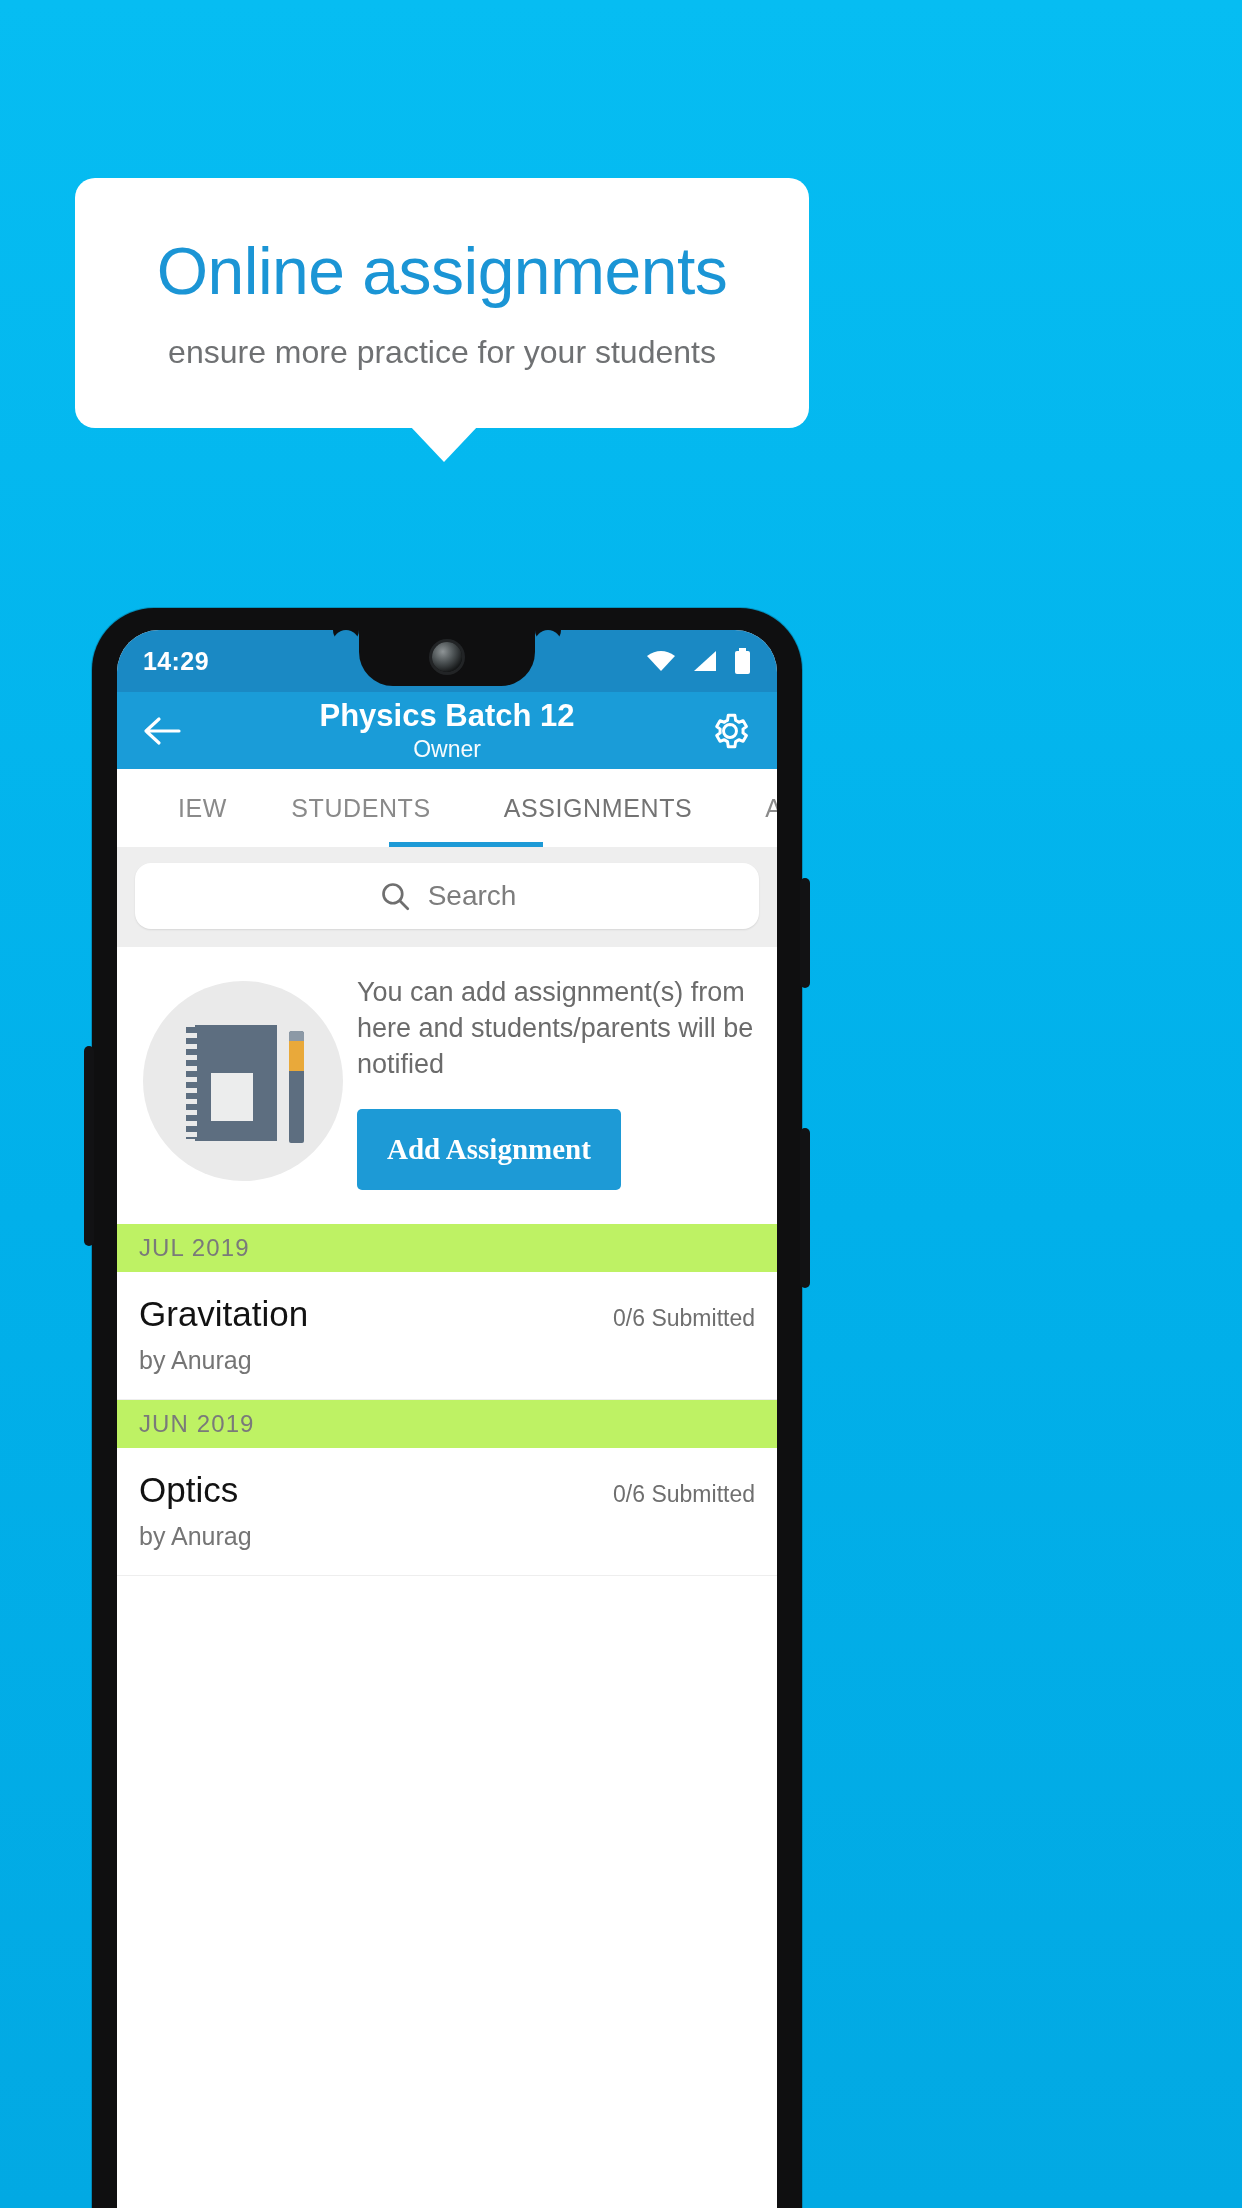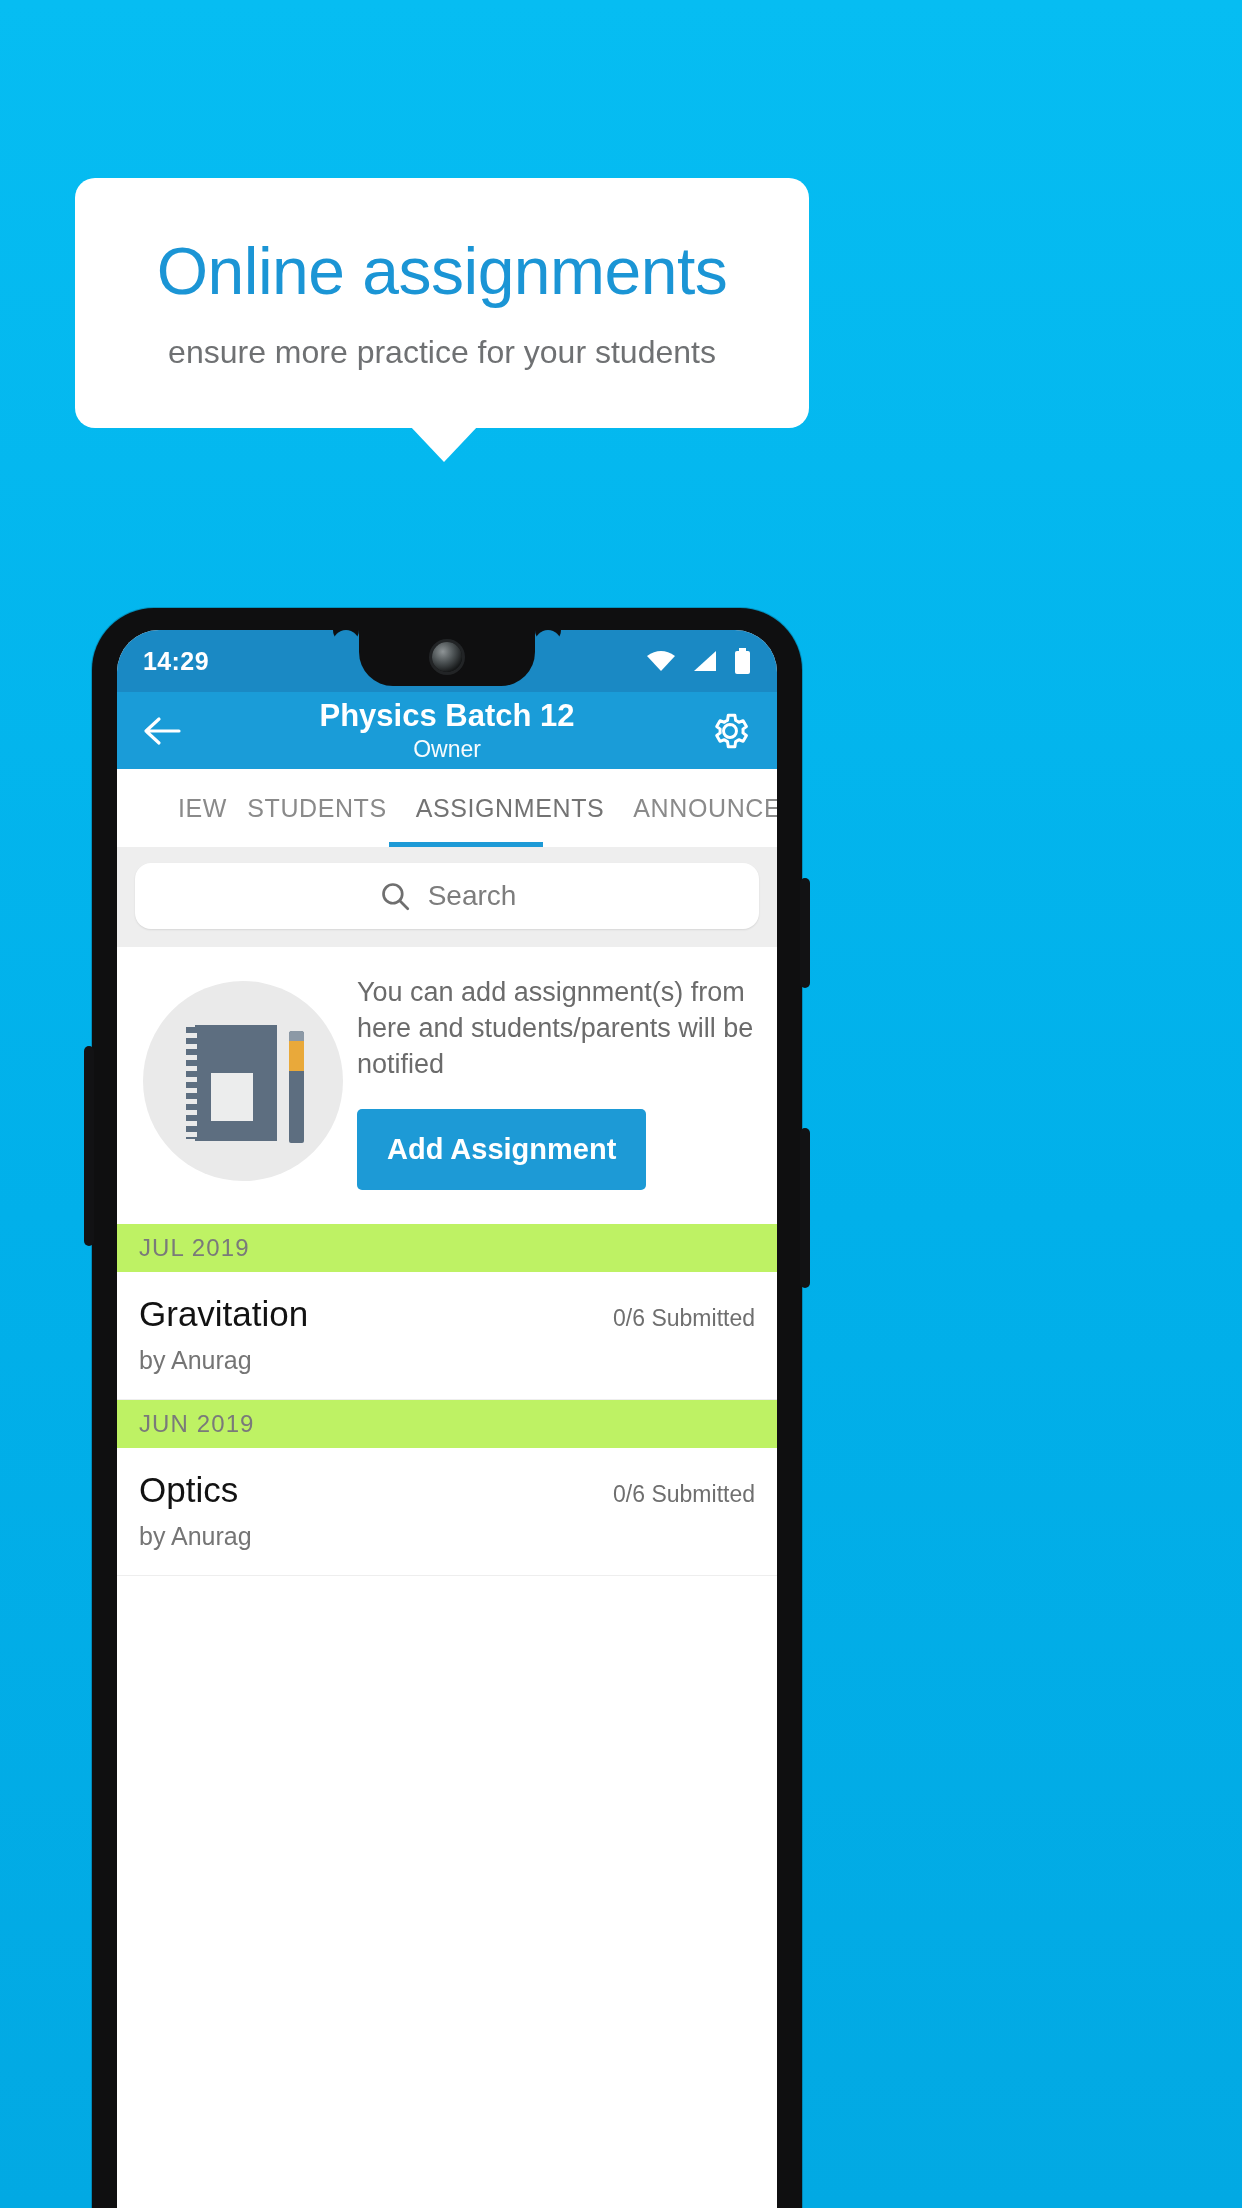--- a/index.html
+++ b/index.html
@@ -93,21 +93,21 @@
     pointer-events:none;
   }
   .appbar-title{ font-size:31px; font-weight:700; line-height:1.15; }
   .appbar-sub{ font-size:23px; font-weight:400; opacity:.97; margin-top:3px; }
   .icon-btn{ z-index:2; display:flex; align-items:center; }
   .appbar .spacer{ flex:1; }
 
   
   .tabs{
     height:78px; background:#ffffff; display:flex; align-items:stretch;
-    position:relative; overflow:hidden;
+    position:relative; overflow:hidden;gap:44px;
   }
   .tab{
     display:flex; align-items:center; justify-content:center;
     font-size:25px; color:#8a8a8a; letter-spacing:.6px; white-space:nowrap;
     position:relative; flex:0 0 auto;
   }
   .tab.t0{ width:110px; justify-content:flex-end; padding-right:0; }
   .tab.t1{ width:180px; }
   .tab.t2{ width:206px; color:#737373; font-weight:400; }
   .tab.t3{ width:210px; }
@@ -142,21 +142,21 @@
     background:repeating-linear-gradient(180deg,#5d6e80 0 6px,#eaeaea 6px 11px); }
   .pen{ position:absolute; left:146px; top:50px; width:15px; height:112px; background:#5d6e80; border-radius:3px 3px 2px 2px; }
   .pen-band{ position:absolute; left:146px; top:54px; width:15px; height:36px; background:#e9a93a; }
   .pen-tip{ position:absolute; left:146px; top:50px; width:15px; height:10px; background:#8c99a6; border-radius:3px 3px 0 0;}
   .empty-right{ flex:1; padding-left:4px; }
   .empty-text{ font-size:27px; line-height:1.33; color:#6b6b6b; }
   .add-btn{
     margin-top:26px; display:inline-block;
     background:#1d9ad6; color:#fff; font-size:29px; font-weight:700;
     padding:24px 30px; border-radius:5px; border:none; cursor:pointer;
-    font-family:Liberation Sans, sans-serif;
+    font-family:Liberation Serif, serif;
   }
 
   
   .month-header{
     background:#bef264; color:#7a7a7a; font-size:24px; letter-spacing:1.1px;
     padding:10px 22px; font-weight:400;
   }
   .assignment{
     background:#ffffff; padding:22px 22px 24px 22px;
     border-bottom:1px solid #eeeeee;

